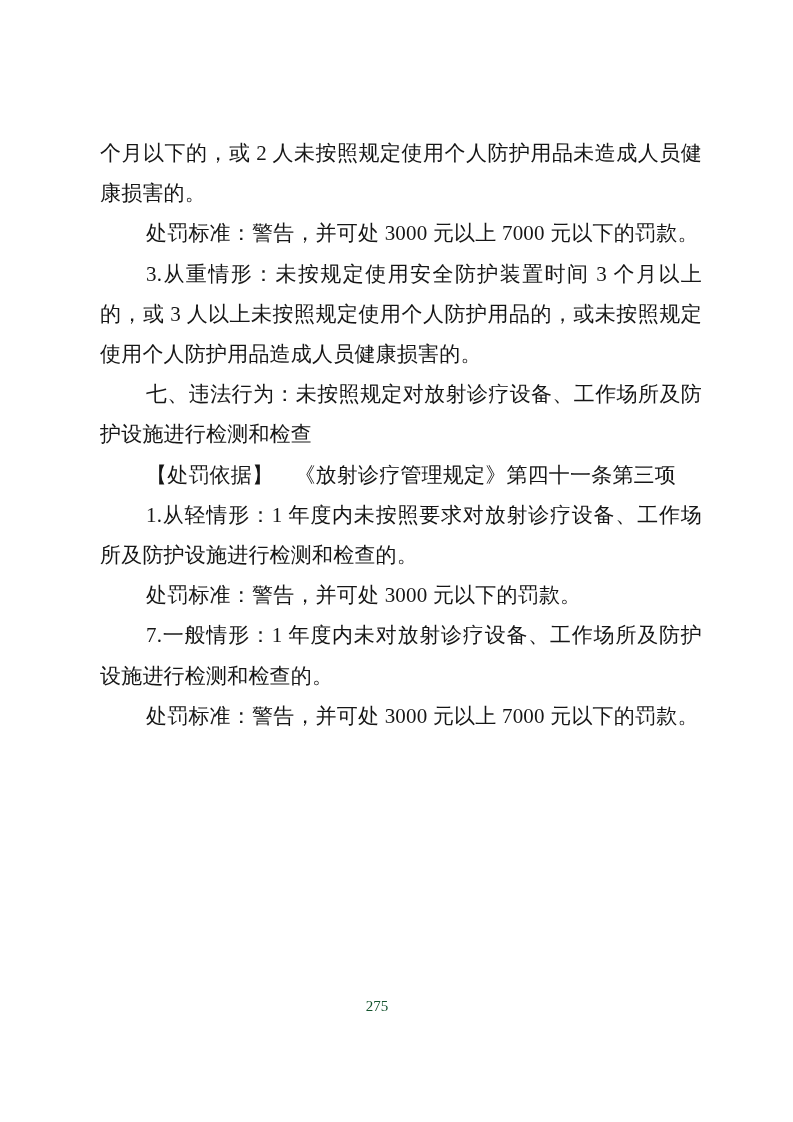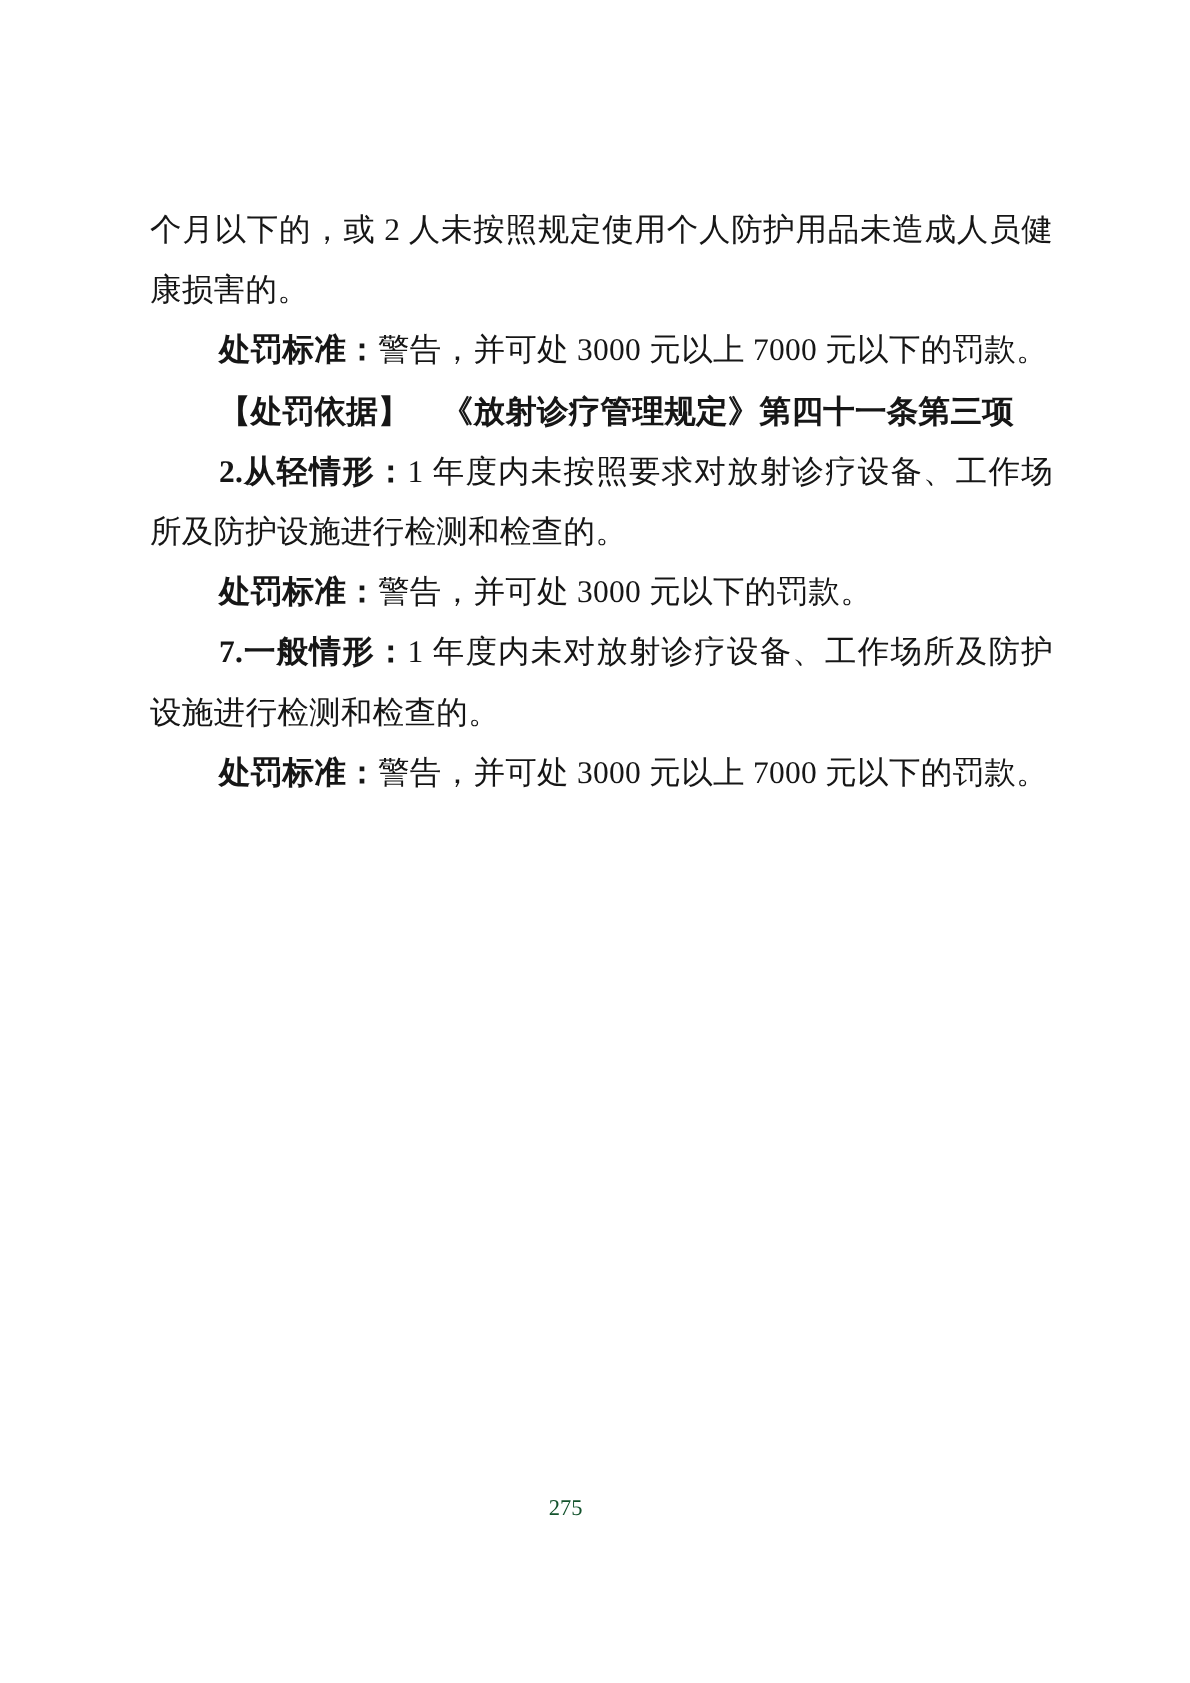--- a/index.html
+++ b/index.html
@@ -27,39 +27,41 @@
     letter-spacing: 0.2px;
   }
   p.para {
     margin: 0;
     padding: 0;
   }
   p.para.indent {
     text-indent: 46px;
   }
   .seg.bold {
-    font-weight: bold;
+    font-weight: normal;
   }
   .footer-pagenum {
     position: absolute;
     top: 998px;
     left: 0;
     width: 100%;
     text-align: center;
     font-size: 15px;
     color: #14532d;
   }
 </style>
 </head>
 <body>
 
 <div class="page">
   <div class="content">
       <p class="para"><span class="seg">个月以下的，或 2 人未按照规定使用个人防护用品未造成人员健康损害的。</span></p>
       <p class="para indent"><span class="seg bold">处罚标准：</span><span class="seg">警告，并可处 3000 元以上 7000 元以下的罚款。</span></p>
+      <p class="para indent"><span class="seg bold">3.从重情形：</span><span class="seg">未按规定使用安全防护装置时间 3 个月以上的，或 3 人以上未按照规定使用个人防护用品的，或未按照规定使用个人防护用品造成人员健康损害的。</span></p>
+      <p class="para indent"><span class="seg">七、违法行为：未按照规定对放射诊疗设备、工作场所及防护设施进行检测和检查</span></p>
       <p class="para indent"><span class="seg bold">【处罚依据】　《放射诊疗管理规定》第四十一条第三项</span></p>
-      <p class="para indent"><span class="seg bold">2.从轻情形：</span><span class="seg">1 年度内未按照要求对放射诊疗设备、工作场所及防护设施进行检测和检查的。</span></p>
+      <p class="para indent"><span class="seg bold">1.从轻情形：</span><span class="seg">1 年度内未按照要求对放射诊疗设备、工作场所及防护设施进行检测和检查的。</span></p>
       <p class="para indent"><span class="seg bold">处罚标准：</span><span class="seg">警告，并可处 3000 元以下的罚款。</span></p>
       <p class="para indent"><span class="seg bold">7.一般情形：</span><span class="seg">1 年度内未对放射诊疗设备、工作场所及防护设施进行检测和检查的。</span></p>
       <p class="para indent"><span class="seg bold">处罚标准：</span><span class="seg">警告，并可处 3000 元以上 7000 元以下的罚款。</span></p>
     </div>
   <div class="footer-pagenum">275</div>
 </div>
 
 </body></html>

